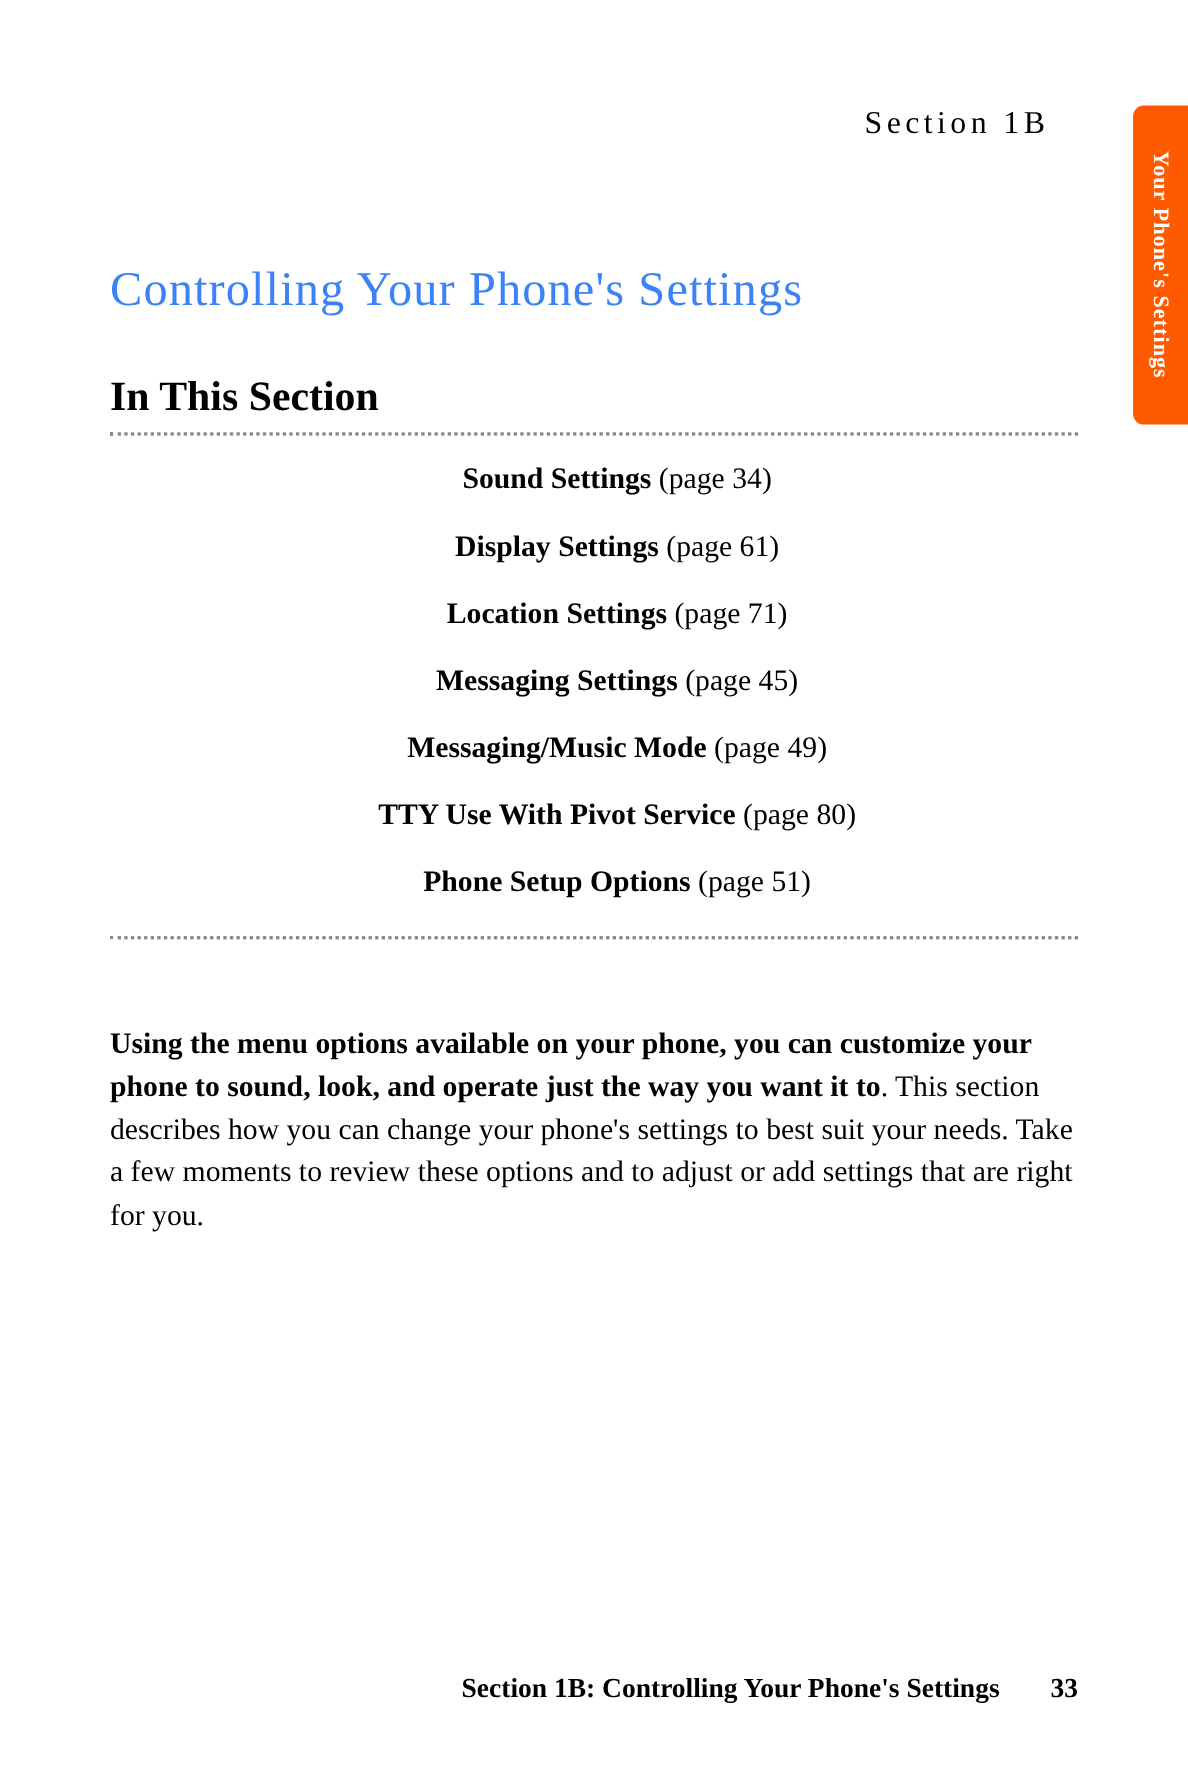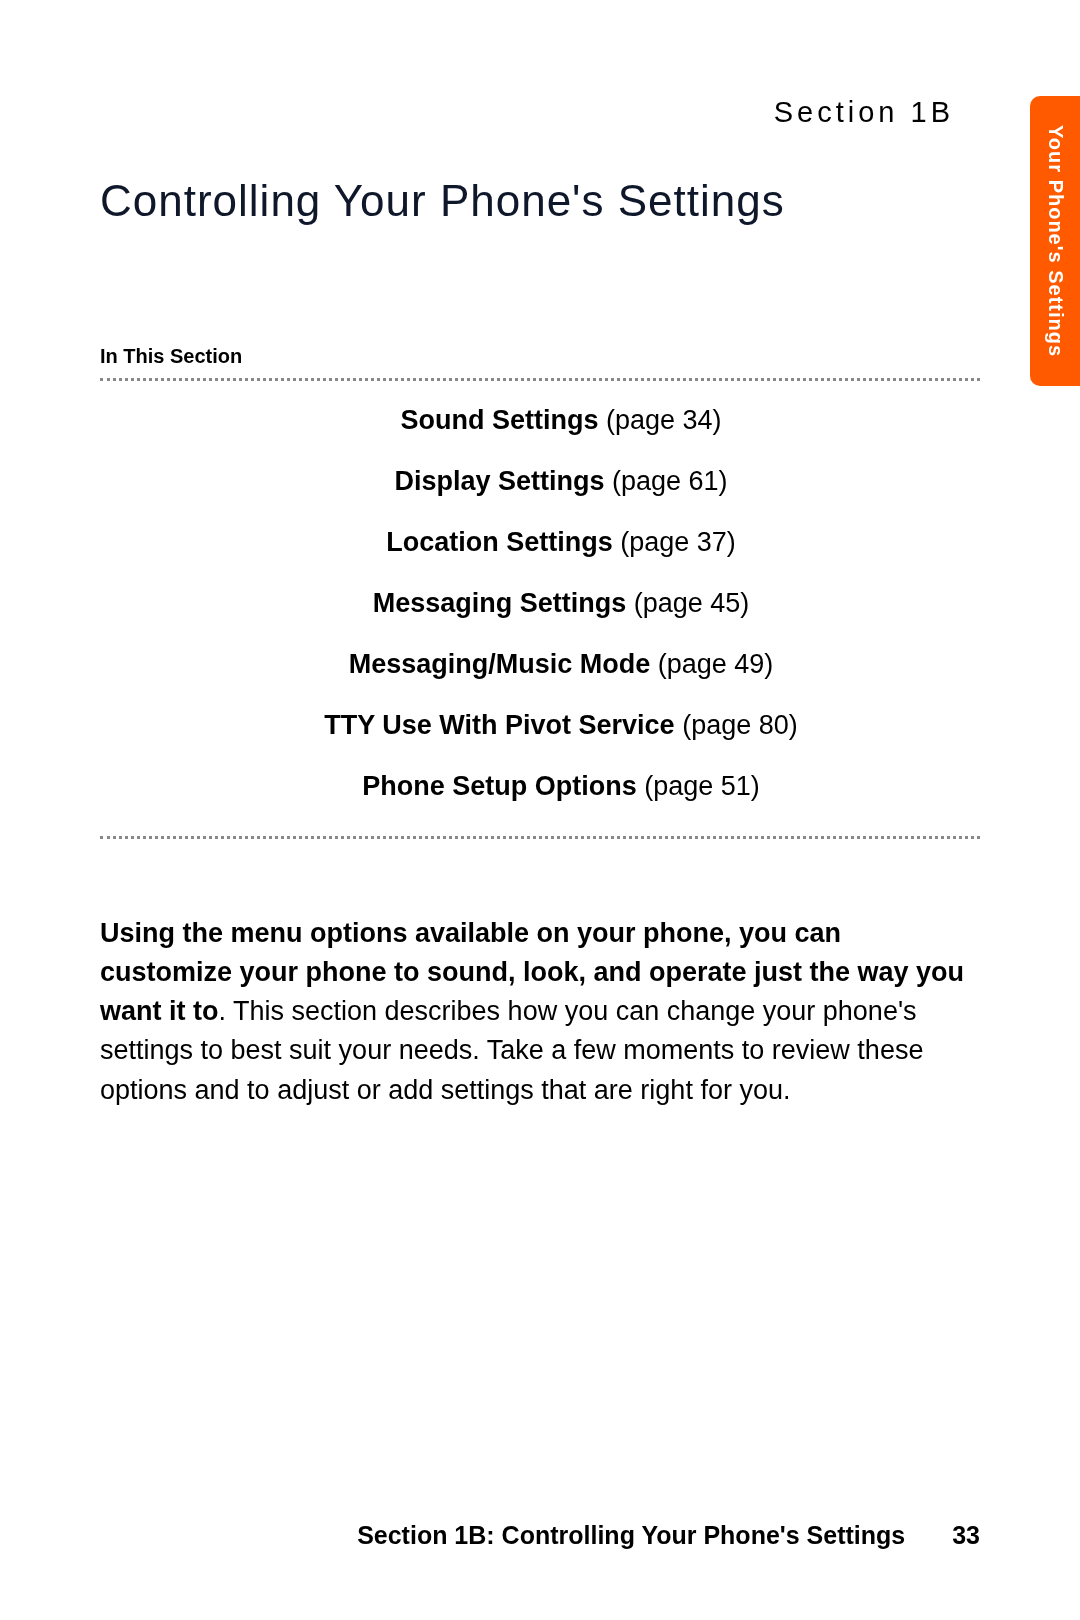--- a/index.html
+++ b/index.html
@@ -12,20 +12,21 @@
       height: 1620px;
       background: #fff;
       font-family: Arial, Helvetica, sans-serif;
       position: relative;
       color: #000;
     }
     .page {
       padding: 88px 100px 0 100px;
       height: 100%;
       position: relative;
+      font-family: Liberation Serif, serif;
     }
     .section-label {
       text-align: right;
       font-size: 29px;
       letter-spacing: 4px;
       margin-right: 26px;
       margin-top: 8px;
       color: #000;
     }
     .tab {
@@ -43,30 +44,30 @@
     }
     .tab-text {
       color: #fff;
       font-weight: bold;
       font-size: 20px;
       writing-mode: vertical-rl;
       letter-spacing: 1px;
       white-space: nowrap;
     }
     .title {
-      color: #0f172a;
+      color: #3b82f6;
       font-size: 44px;
       font-weight: normal;
-      margin-top: 47px;
+      margin-top: 108px;
       letter-spacing: 1px;
     }
     .subtitle {
-      font-size: 20px;
+      font-size: 38px;
       font-weight: bold;
-      margin-top: 119px;
+      margin-top: 51px;
       margin-bottom: 10px;
     }
     .dotted {
       border: none;
       border-top: 3px dotted #888;
       margin: 0;
     }
     .toc {
       padding: 24px 0 14px 42px;
     }
@@ -127,21 +128,21 @@
     <div class="toc-item">
       <span class="toc-title">Sound Settings</span>
       <span class="toc-page">(page 34)</span>
     </div>
     <div class="toc-item">
       <span class="toc-title">Display Settings</span>
       <span class="toc-page">(page 61)</span>
     </div>
     <div class="toc-item">
       <span class="toc-title">Location Settings</span>
-      <span class="toc-page">(page 37)</span>
+      <span class="toc-page">(page 71)</span>
     </div>
     <div class="toc-item">
       <span class="toc-title">Messaging Settings</span>
       <span class="toc-page">(page 45)</span>
     </div>
     <div class="toc-item">
       <span class="toc-title">Messaging/Music Mode</span>
       <span class="toc-page">(page 49)</span>
     </div>
     <div class="toc-item">

